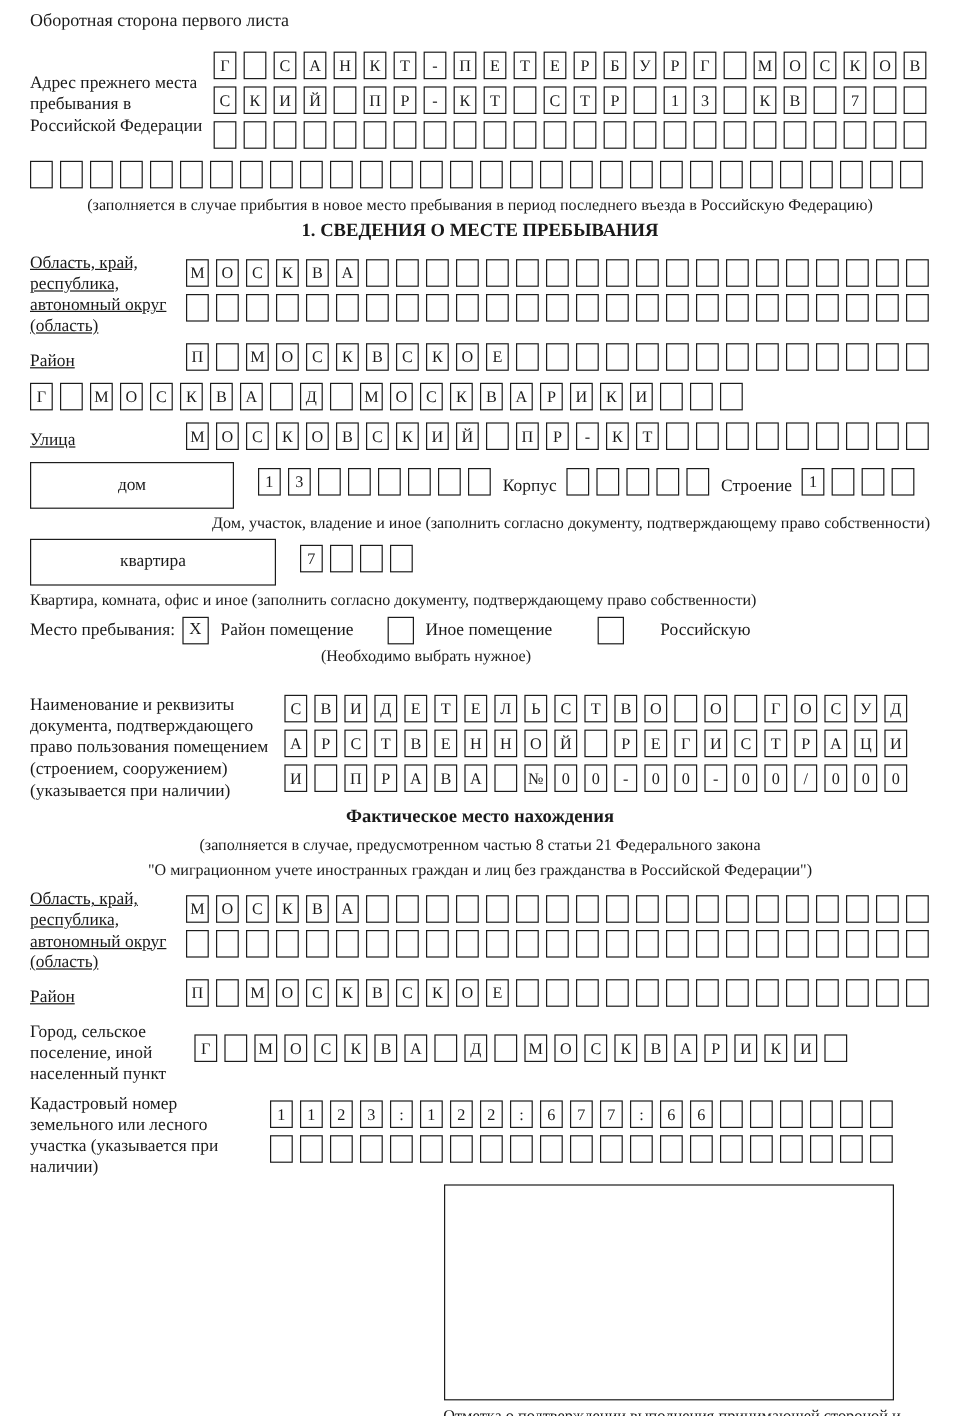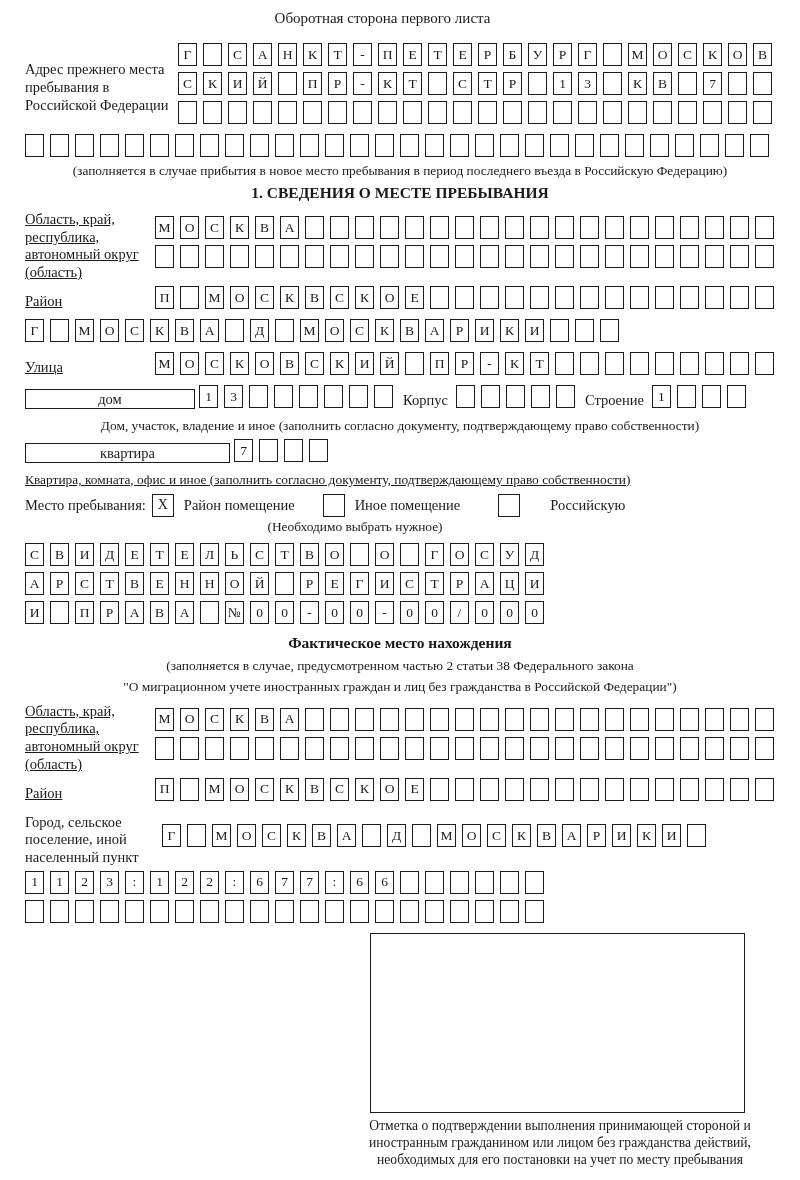--- a/index.html
+++ b/index.html
@@ -4,55 +4,55 @@
 <style>
   * { margin:0; padding:0; box-sizing:border-box; }
   html,body { background:#ffffff; }
   body {
     width:800px; height:1180px;
     font-family:"Liberation Serif", "DejaVu Serif", serif;
     color:#1a1a1a;
     padding:10px 25px 0 25px;
     overflow:hidden;
   }
-  .hdr-note { text-align:center; font-size:15px; padding-right:35px; margin-bottom:16px; }
+  .hdr-note { text-align:left; font-size:15px; padding-right:35px; margin-bottom:16px; }
 
   .form-row { display:flex; align-items:center; margin-bottom:4px; }
   .label-col { flex-shrink:0; font-size:14.5px; line-height:1.22; padding-top:3px; padding-right:6px; }
   .lc-130 { width:130px;text-decoration:underline; } .lc-150 { width:153px; } .lc-135 { width:137px; }
   .lc-200 { width:200px; } .lc-212 { width:212px; }
 
   .cells { display:flex; gap:6px; margin-bottom:6px; }
   .cells-col { display:flex; flex-direction:column; }
   .cell {
     width:19px; height:23px; flex-shrink:0;
     border:1.6px solid #1c1c1c;
     display:flex; align-items:center; justify-content:center;
     font-size:13.5px; line-height:1;
   }
   .full-row { margin-left:0; }
 
   .caption { font-size:13.4px; text-align:center; margin:1px 0 5px 0; }
   .sec-title { font-weight:bold; font-size:15.5px; text-align:center; margin:4px 0 6px 0; }
 
   .widebox {
-    height:20px; border:1.6px solid #1c1c1c;
+    height:39px; border:1.6px solid #1c1c1c;
     display:flex; align-items:center; justify-content:center;
-    font-size:14.5px; flex-shrink:0; margin-right:4px;
+    font-size:14.5px; flex-shrink:0; margin-right:20px;
   }
   .wb-dom { width:170px; } .wb-kv { width:205px; }
   .inline-lbl { font-size:14.5px; padding:3px 8px 0 10px; white-space:nowrap; }
 
   .check-row { display:flex; align-items:center; margin:6px 0 2px 0; font-size:14.5px; }
   .checkbox {
     width:22px; height:23px; border:1.6px solid #1c1c1c; flex-shrink:0;
     display:flex; align-items:center; justify-content:center; font-size:14px;
     margin:0 10px 0 6px;
   }
-  .check-note { font-size:13.4px; text-align:center; width:320px; margin-left:170px; margin-bottom:8px; }
+  .check-note { font-size:13.4px; text-align:center; width:320px; margin-left:170px; margin-bottom:22px; }
 
   .stamp-box {
     width:375px; height:180px; border:1.6px solid #1c1c1c;
     margin-left:345px; margin-top:4px;
   }
   .stamp-note { width:430px; margin-left:320px; text-align:center; font-size:13.6px; line-height:1.28; margin-top:4px; }
 </style>
 </head>
 <body>
 
@@ -349,45 +349,46 @@
       <span class="cell"></span>
     </div>
   <div class="inline-lbl">Строение</div>
   <div class="cells">
       <span class="cell">1</span>
       <span class="cell"></span>
       <span class="cell"></span>
       <span class="cell"></span>
     </div>
 </div>
-<div class="caption" style="text-align:center;">Дом, участок, владение и иное (заполнить согласно документу, подтверждающему право собственности)</div>
+<div class="caption" style="text-align:right;">Дом, участок, владение и иное (заполнить согласно документу, подтверждающему право собственности)</div>
 
 <div class="form-row">
   <div class="widebox wb-kv">квартира</div>
   <div class="cells">
       <span class="cell">7</span>
       <span class="cell"></span>
       <span class="cell"></span>
       <span class="cell"></span>
     </div>
 </div>
-<div class="caption" style="text-align:left;text-decoration:underline;">Квартира, комната, офис и иное (заполнить согласно документу, подтверждающему право собственности)</div>
+<div class="caption" style="text-align:left;">Квартира, комната, офис и иное (заполнить согласно документу, подтверждающему право собственности)</div>
 
 <div class="check-row">
   <span>Место пребывания:</span>
   <span class="checkbox">X</span>
   <span>Район помещение</span>
   <span class="checkbox" style="margin-left:28px;"></span>
   <span>Иное помещение</span>
   <span class="checkbox" style="margin-left:38px;"></span>
   <span style="margin-left:20px;">Российскую</span>
 </div>
 <div class="check-note">(Необходимо выбрать нужное)</div>
 
 <div class="form-row">
+  <div class="label-col lc-212">Наименование и реквизиты документа, подтверждающего право пользования помещением (строением, сооружением) (указывается при наличии)</div>
   <div class="cells-col">
     <div class="cells">
         <span class="cell">С</span>
         <span class="cell">В</span>
         <span class="cell">И</span>
         <span class="cell">Д</span>
         <span class="cell">Е</span>
         <span class="cell">Т</span>
         <span class="cell">Е</span>
         <span class="cell">Л</span>
@@ -448,21 +449,21 @@
         <span class="cell">0</span>
         <span class="cell">/</span>
         <span class="cell">0</span>
         <span class="cell">0</span>
         <span class="cell">0</span>
       </div>
   </div>
 </div>
 
 <div class="sec-title">Фактическое место нахождения</div>
-<div class="caption">(заполняется в случае, предусмотренном частью 2 статьи 38 Федерального закона</div>
+<div class="caption">(заполняется в случае, предусмотренном частью 8 статьи 21 Федерального закона</div>
 <div class="caption">"О миграционном учете иностранных граждан и лиц без гражданства в Российской Федерации")</div>
 
 <div class="form-row">
   <div class="label-col lc-130">Область, край, республика, автономный округ (область)</div>
   <div class="cells-col">
     <div class="cells">
         <span class="cell">М</span>
         <span class="cell">О</span>
         <span class="cell">С</span>
         <span class="cell">К</span>
@@ -571,20 +572,21 @@
       <span class="cell">А</span>
       <span class="cell">Р</span>
       <span class="cell">И</span>
       <span class="cell">К</span>
       <span class="cell">И</span>
       <span class="cell"></span>
     </div>
 </div>
 
 <div class="form-row">
+  <div class="label-col lc-200">Кадастровый номер земельного или лесного участка (указывается при наличии)</div>
   <div class="cells-col">
     <div class="cells">
         <span class="cell">1</span>
         <span class="cell">1</span>
         <span class="cell">2</span>
         <span class="cell">3</span>
         <span class="cell">:</span>
         <span class="cell">1</span>
         <span class="cell">2</span>
         <span class="cell">2</span>

